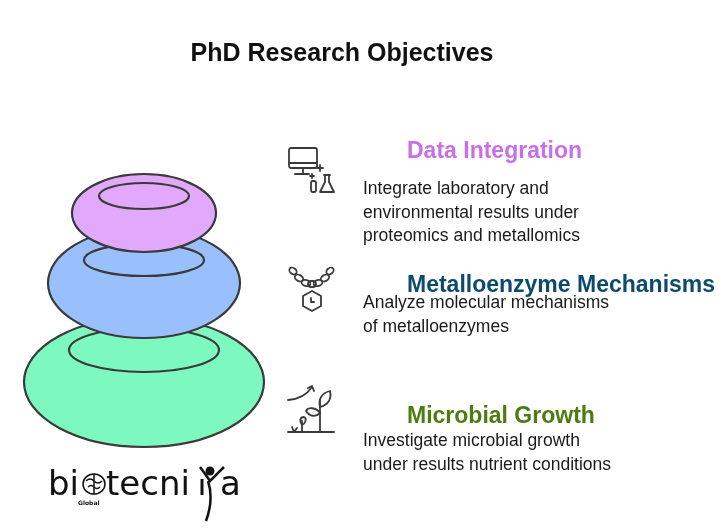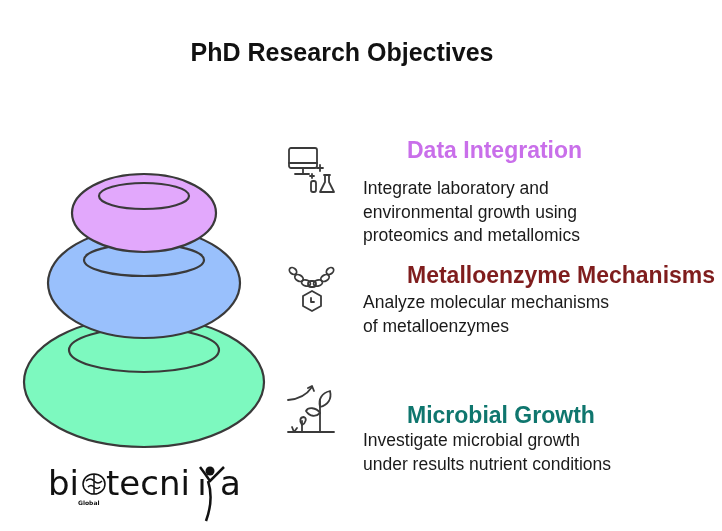--- a/index.html
+++ b/index.html
@@ -76,28 +76,28 @@
   <line x1="34" y1="47" x2="34" y2="16"></line>
   <path d="M34 22 C 32 14, 36 8, 44 6 C 46 14, 42 20, 34 22 Z"></path>
   <path d="M34 28 C 30 22, 22 22, 20 26 C 24 32, 30 32, 34 28 Z"></path>
   <line x1="16" y1="47" x2="16" y2="36"></line>
   <path d="M16 40 C 13 36, 14 32, 18 32 C 21 33, 20 38, 16 40 Z"></path>
   <path d="M8 47 L6 42 M8 47 L11 43"></path>
 </svg>
 
 <div class="item-title" style="top:137px;color:#C96FEA">Data Integration</div>
 <div class="item-desc" style="top:177px">Integrate laboratory and
-environmental growth using
+environmental results under
 proteomics and metallomics</div>
 
-<div class="item-title" style="top:262px;color:#7f1d1d">Metalloenzyme Mechanisms</div>
+<div class="item-title" style="top:271px;color:#0c4a6e">Metalloenzyme Mechanisms</div>
 <div class="item-desc" style="top:291px">Analyze molecular mechanisms
 of metalloenzymes</div>
 
-<div class="item-title" style="top:402px;color:#0f766e">Microbial Growth</div>
+<div class="item-title" style="top:402px;color:#4d7c0f">Microbial Growth</div>
 <div class="item-desc" style="top:429px">Investigate microbial growth
 under results nutrient conditions</div>
 
 <div class="logo">
   <svg width="200" height="66" viewBox="0 0 200 66">
     <text x="0" y="36" font-family="DejaVu Sans, sans-serif" font-size="34" fill="#111">bi</text>
     <g fill="none" stroke="#111" stroke-width="1.5">
       <ellipse cx="46" cy="25" rx="11" ry="10"></ellipse>
       <path d="M38 22 q4 -4 8 0 q4 4 8 0 M40 28 q3 -3 6 0 q3 3 6 0 M46 15 v20"></path>
     </g>

